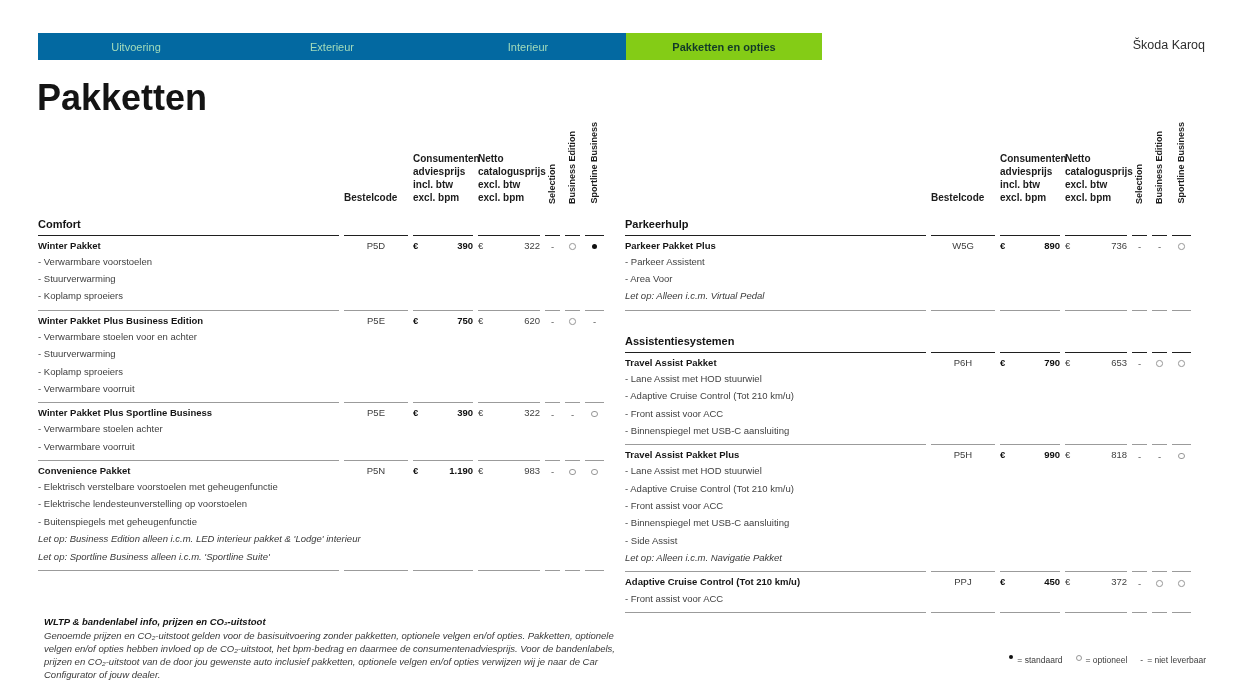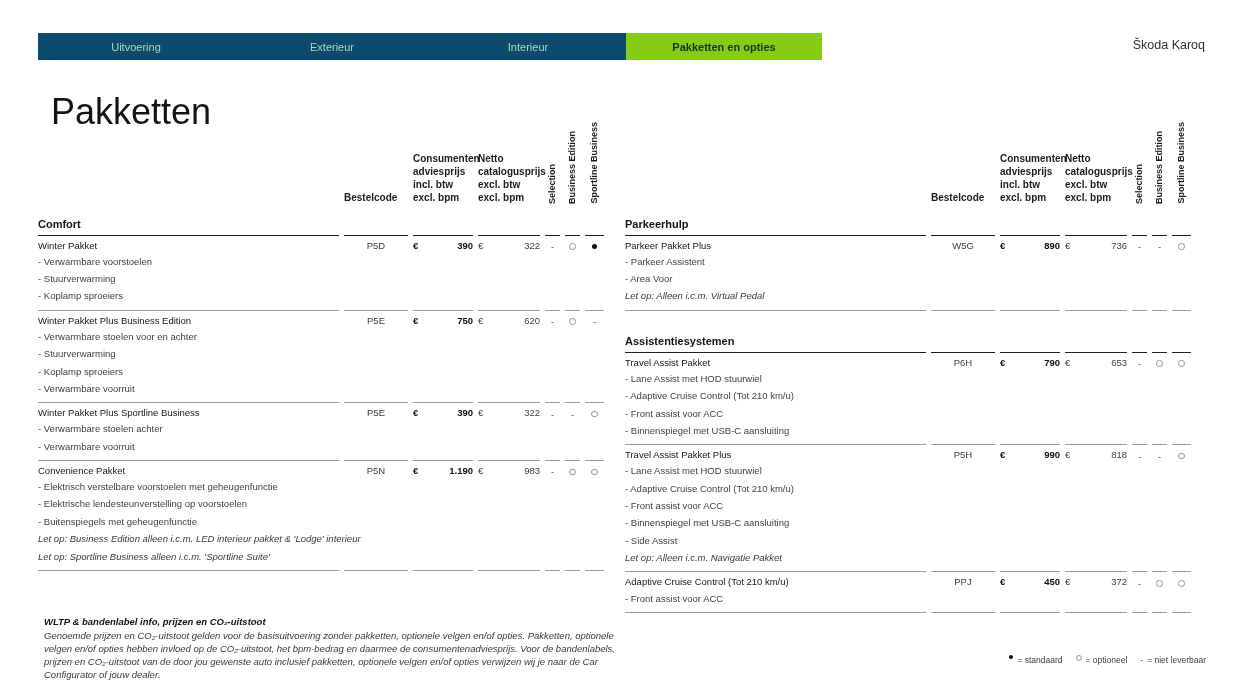--- a/index.html
+++ b/index.html
@@ -4,40 +4,40 @@
 <style>
   html,body{margin:0;padding:0;}
   body{
     width:1244px;height:700px;position:relative;overflow:hidden;
     background:#ffffff;color:#1e1e1e;
     font-family:"Liberation Sans", sans-serif;
   }
   
   .nav{position:absolute;left:38px;top:33px;display:flex;height:27px;}
   .tab{width:196px;display:flex;align-items:center;justify-content:center;
-       font-size:11px;cursor:pointer;background:#0c4a6e;color:#a3dcbb;}
+       font-size:11px;cursor:pointer;background:#0369a1;color:#a3dcbb;}
   .tab.active{background:#84cc16;color:#123a28;font-weight:bold;}
   .brand{position:absolute;right:39px;top:38px;font-size:12.5px;color:#2e2e2e;}
   
-  .title{position:absolute;left:37px;top:77px;margin:14px;font-size:36px;font-weight:400;color:#141414;}
+  .title{position:absolute;left:37px;top:77px;margin:0;font-size:36px;font-weight:700;color:#141414;}
   
   .tables{position:absolute;left:38px;top:122px;display:flex;gap:21px;}
   .pkt-table{width:566px;display:grid;
     grid-template-columns:1fr 64px 60px 62px 15px 15px 19px;
     column-gap:5px;align-content:start;font-size:9.5px;line-height:11px;}
   .hcell{align-self:end;padding-bottom:7px;}
   .hlabel{font-weight:bold;font-size:10px;line-height:1.3;color:#1c1c1c;}
   .pre{white-space:pre-line;}
   .hrot{display:flex;justify-content:center;align-items:flex-end;}
   .rot{writing-mode:vertical-rl;transform:rotate(180deg);font-weight:bold;font-size:9px;
        color:#1c1c1c;white-space:nowrap;}
   .scell{border-bottom:1.5px solid #1f1f1f;padding-top:7px;padding-bottom:5px;}
   .sname{font-weight:bold;font-size:11px;line-height:12px;color:#141414;}
   .tcell{padding-top:4px;padding-bottom:2px;}
-  .pname{font-weight:normal;color:#161616;}
+  .pname{font-weight:bold;color:#161616;}
   .code{text-align:center;color:#3c3c3c;}
   .price{display:flex;justify-content:space-between;color:#3f3f3f;}
   .price.bold{font-weight:bold;color:#0f0f0f;}
   .sym{display:flex;align-items:center;justify-content:center;padding-top:5px;color:#555;}
   .circle{width:4.5px;height:4.5px;border:1px solid #979797;border-radius:50%;}
   .dot{width:5px;height:5px;background:#101010;border-radius:50%;}
   .icell{padding:3.2px 0;color:#3f3f3f;}
   .note{font-style:italic;color:#3a3a3a;}
   .rcell{height:3px;border-bottom:1px solid #9b9b9b;margin-top:2px;}
   .secgap{height:17px;}

